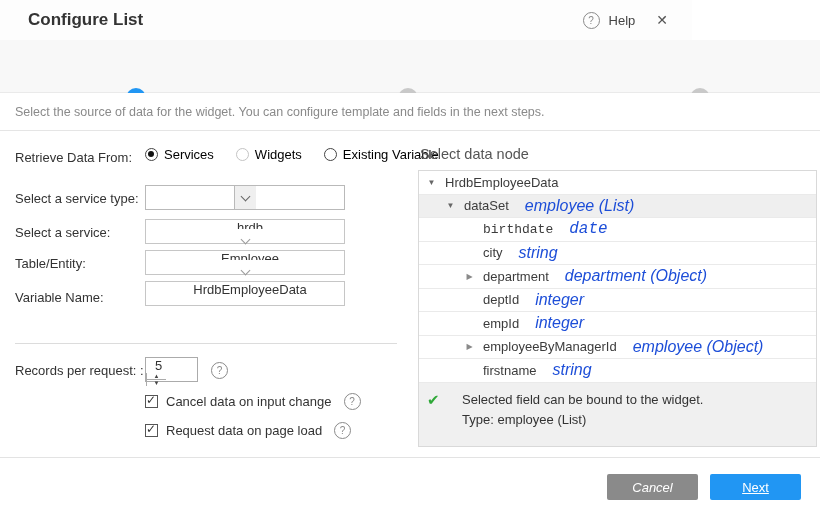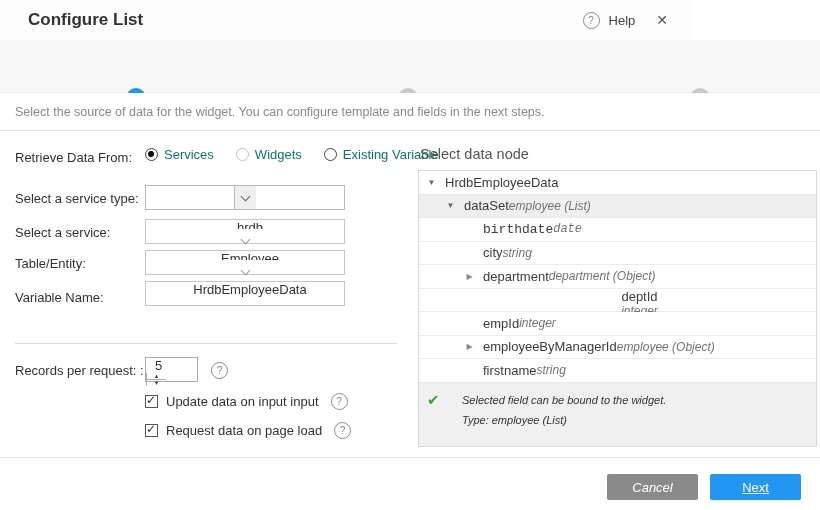--- a/index.html
+++ b/index.html
@@ -24,21 +24,21 @@
     color:#fff;font-size:11px;line-height:20px;text-align:center;cursor:pointer;}
   .step-circle.active{background:#2196f3;}
   .step-circle.inactive{background:#c9c9c9;}
   .step-label{position:absolute;top:71px;width:120px;text-align:center;font-size:12.5px;color:#333;}
   
   .instruction{position:absolute;left:0;top:93px;width:820px;height:38px;border-bottom:1px solid #e5e5e5;
     line-height:38px;padding-left:15px;box-sizing:border-box;font-size:12.5px;color:#8a8a8a;background:#fff;}
   
   .flabel{position:absolute;left:15px;font-size:13px;color:#333;}
   .radio-group{position:absolute;left:145px;top:147px;display:flex;gap:22px;align-items:center;}
-  .radio{display:flex;align-items:center;gap:6px;cursor:pointer;font-size:13px;color:#0f766e;}
+  .radio{display:flex;align-items:center;gap:6px;cursor:pointer;font-size:13px;color:#000000;}
   .rb{width:13px;height:13px;border-radius:50%;border:1.5px solid #444;box-sizing:border-box;position:relative;background:#fff;display:inline-block;}
   .rb.selected::after{content:"";position:absolute;left:2px;top:2px;width:6px;height:6px;border-radius:50%;background:#111;}
   .rb.muted{border-color:#c4c4c4;}
   .select,.textinput,.spinner{position:absolute;left:145px;background:#fff;box-sizing:border-box;font-size:13px;color:#333;flex-direction:column;}
   .select{width:200px;height:25px;border:1px solid #b9b9b9;display:flex;align-items:center;cursor:pointer;}
   .sel-val{flex:1;padding-left:10px;white-space:nowrap;overflow:hidden;}
   .sel-btn{width:21px;height:100%;background:#efefef;border-left:1px solid #b9b9b9;display:flex;align-items:center;justify-content:center;}
   .chev{width:6px;height:6px;border-right:1.5px solid #666;border-bottom:1.5px solid #666;transform:rotate(45deg);margin-top:-3px;display:inline-block;}
   .chev.light{border-color:#9a9a9a;}
   .plain-chev{width:24px;display:flex;align-items:center;justify-content:center;}
@@ -61,24 +61,24 @@
   .node-heading{position:absolute;left:420px;top:146px;font-size:14.5px;color:#555;}
   .tree-panel{position:absolute;left:418px;top:170px;width:399px;height:277px;border:1px solid #d9d9d9;
     box-sizing:border-box;display:flex;flex-direction:column;background:#fff;}
   .tree-rows{display:flex;flex-direction:column;}
   .tree-row{height:23.5px;box-sizing:border-box;border-bottom:1px solid #eaeaea;display:flex;align-items:center;
     font-size:13px;color:#3c3c3c;cursor:pointer;background:#fff;}
   .tree-row.selected{background:#efefef;}
   .expander{width:13px;margin-right:7px;font-size:8px;color:#666;text-align:center;flex:none;}
   .expander.collapsed{color:#8a8a8a;}
   .node-name{white-space:nowrap;}
-  .node-type{margin-left:0;font-style:italic;font-size:12px;color:#737373;white-space:nowrap;}
+  .node-type{margin-left:16px;font-style:italic;font-size:16px;color:#1d4ed8;white-space:nowrap;}
   .tree-status{flex:1;background:#f0f0f0;display:flex;align-items:flex-start;padding:7px 10px 0 8px;box-sizing:border-box;}
   .status-check{color:#2fa838;font-size:15px;font-weight:bold;width:18px;margin-right:17px;flex:none;line-height:20px;}
-  .status-lines{font-size:11px;color:#333;font-style:italic;}
+  .status-lines{font-size:13px;color:#333;}
   .status-lines div{line-height:20px;}
   
   .footer-sep{position:absolute;left:0;top:457px;width:820px;height:1px;background:#e3e3e3;}
   .btn{position:absolute;top:474px;width:91px;height:26px;border:none;border-radius:2px;color:#fff;
     font-size:13px;font-family:inherit;cursor:pointer;}
   .btn-cancel{left:607px;background:#8a8a8a;font-style:italic;}
   .btn-next{left:710px;background:#2196f3;text-decoration:underline;}
 </style>
 </head>
 <body>
@@ -157,21 +157,21 @@
     <span class="spin-val">5</span>
     <span class="spin-btns">
       <span class="up">▲</span>
       <span class="down">▼</span>
     </span>
   </div>
   <div class="qmark" style="left:211px;top:362px">?</div>
 
   <div class="cbrow" style="top:393px">
     <span class="cb checked"></span>
-    <span>Update data on input input</span>
+    <span>Cancel data on input change</span>
     <span class="cb-help">?</span>
   </div>
   <div class="cbrow" style="top:422px">
     <span class="cb checked"></span>
     <span>Request data on page load</span>
     <span class="cb-help">?</span>
   </div>
 
   <div class="node-heading">Select data node</div>
   <div class="tree-panel">
@@ -193,21 +193,21 @@
         <div class="tree-row" style="padding-left: 44px;">
           <span class="expander none"></span>
           <span class="node-name">city</span>
           <span class="node-type">string</span>
         </div>
         <div class="tree-row" style="padding-left: 44px;">
           <span class="expander collapsed">▶</span>
           <span class="node-name">department</span>
           <span class="node-type">department (Object)</span>
         </div>
-        <div class="tree-row" style="padding-left: 44px; flex-direction: column;">
+        <div class="tree-row" style="padding-left: 44px;">
           <span class="expander none"></span>
           <span class="node-name">deptId</span>
           <span class="node-type">integer</span>
         </div>
         <div class="tree-row" style="padding-left: 44px;">
           <span class="expander none"></span>
           <span class="node-name">empId</span>
           <span class="node-type">integer</span>
         </div>
         <div class="tree-row" style="padding-left: 44px;">

